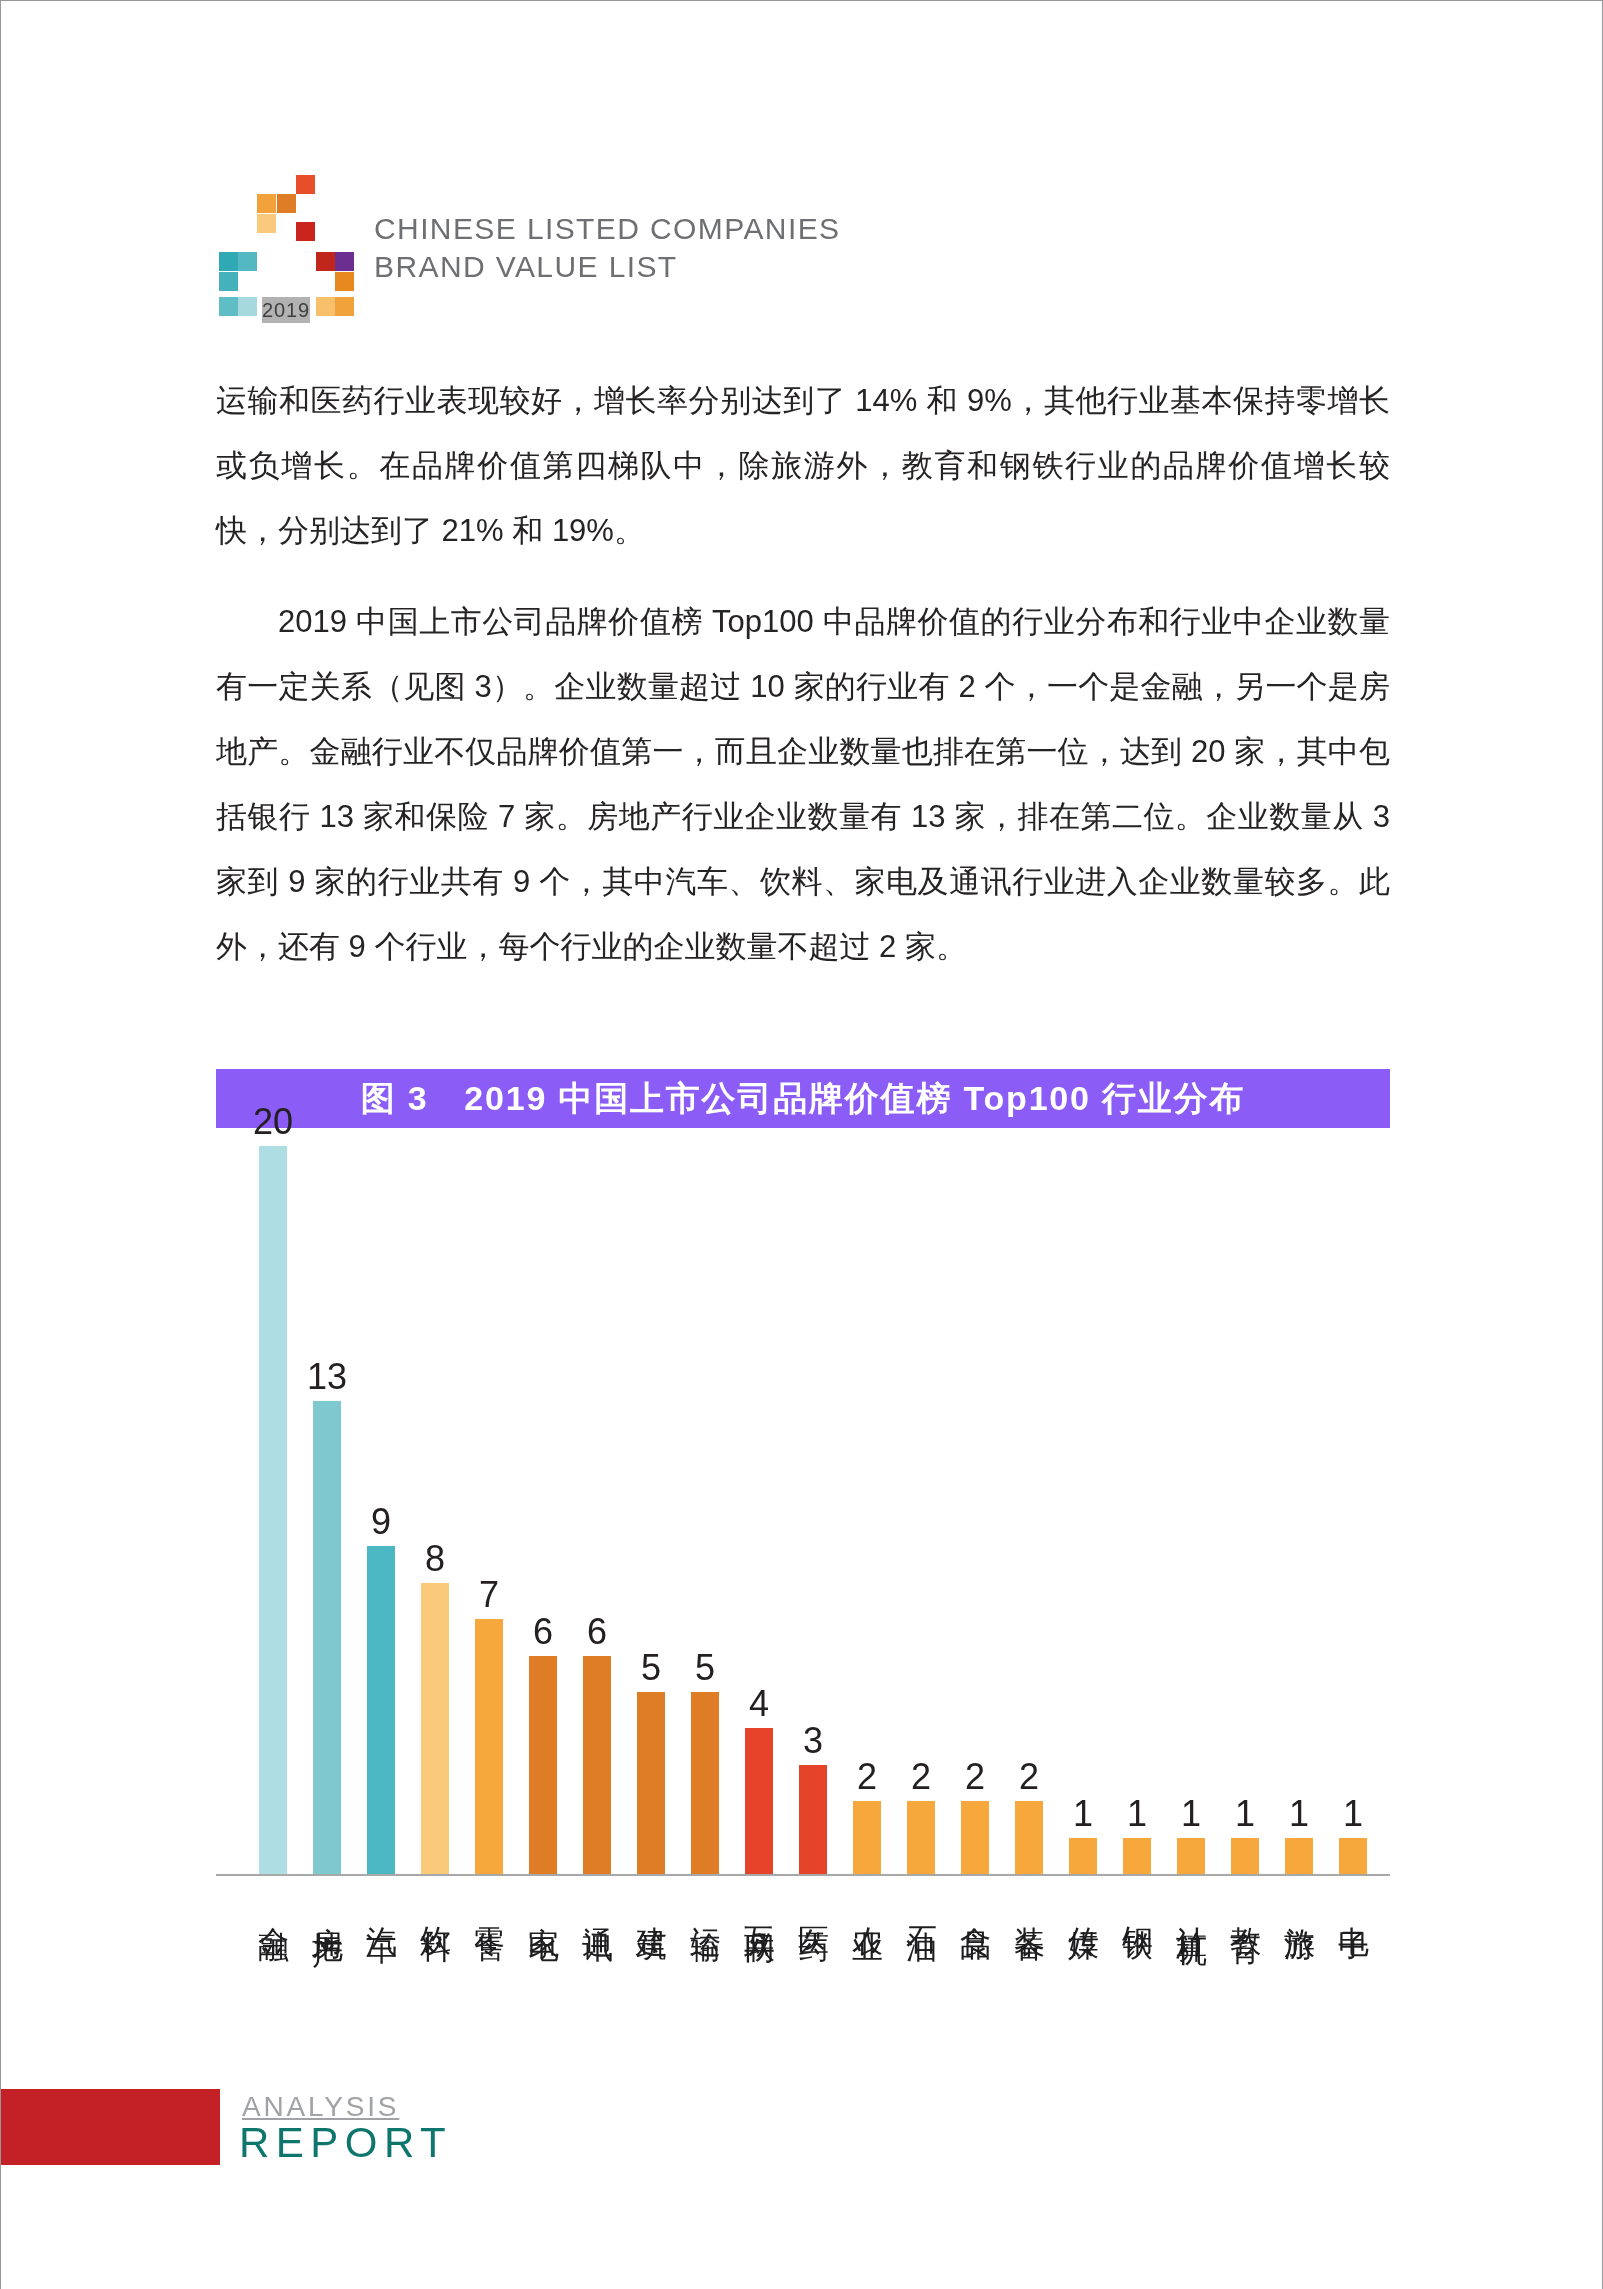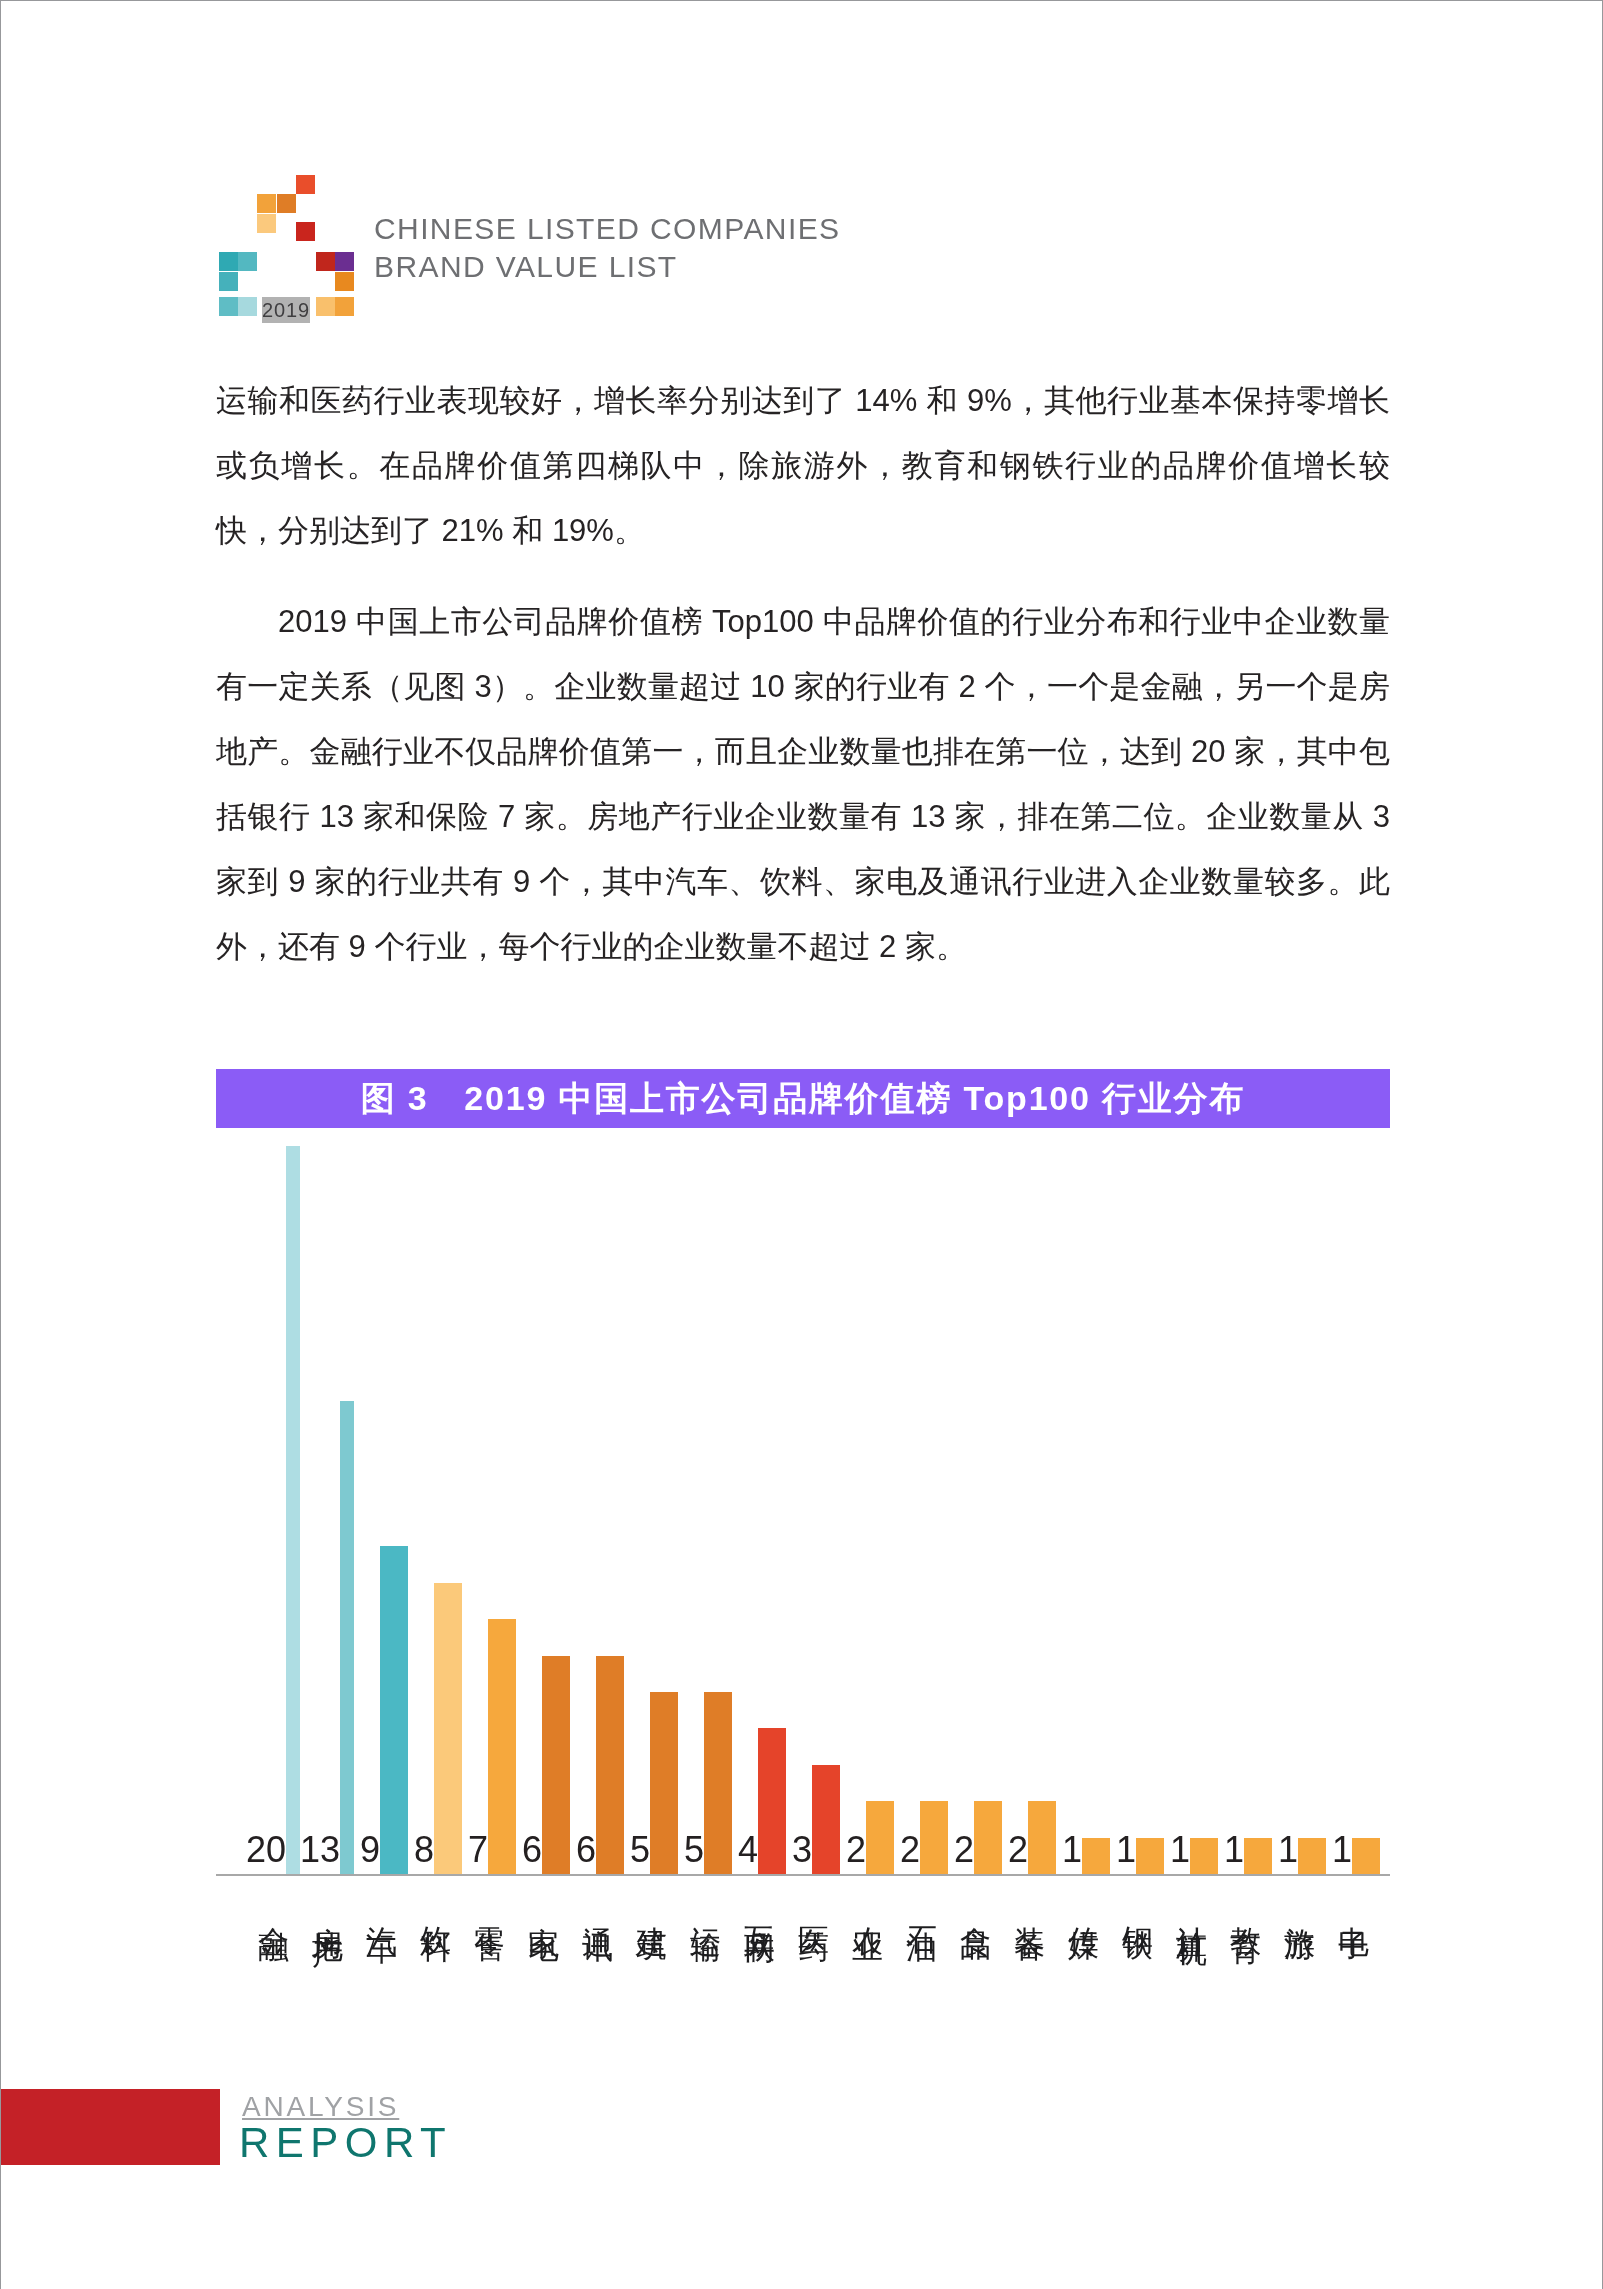--- a/index.html
+++ b/index.html
@@ -38,21 +38,21 @@
     color:#ffffff;font-size:34px;font-weight:bold;letter-spacing:1.8px;
     text-align:center;line-height:59px;
   }
   .chart-plot{
     position:absolute;left:215px;top:1098px;width:1174px;height:777px;
     box-sizing:border-box;border-bottom:2.8px solid #a8a8a8;
     display:flex;align-items:flex-end;padding-left:30px;
   }
   .bar-group{
     flex:0 0 54px;width:54px;
-    display:flex;flex-direction:row;align-items:flex-end;justify-content:flex-end;
+    display:flex;flex-direction:column;align-items:center;justify-content:flex-end;
   }
   .bar-value{
     font-size:36px;font-weight:300;color:#242021;margin-bottom:6.5px;line-height:1;
   }
   .bar{width:28px;}
   .chart-cats{
     position:absolute;left:215px;top:1901px;width:1174px;
     box-sizing:border-box;padding-left:30px;display:flex;
   }
   .cat{flex:0 0 54px;width:54px;display:flex;justify-content:center;}

